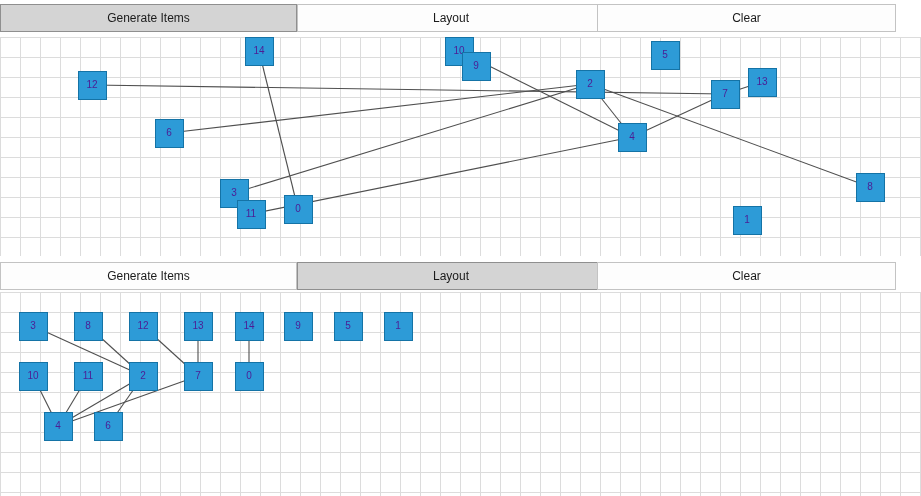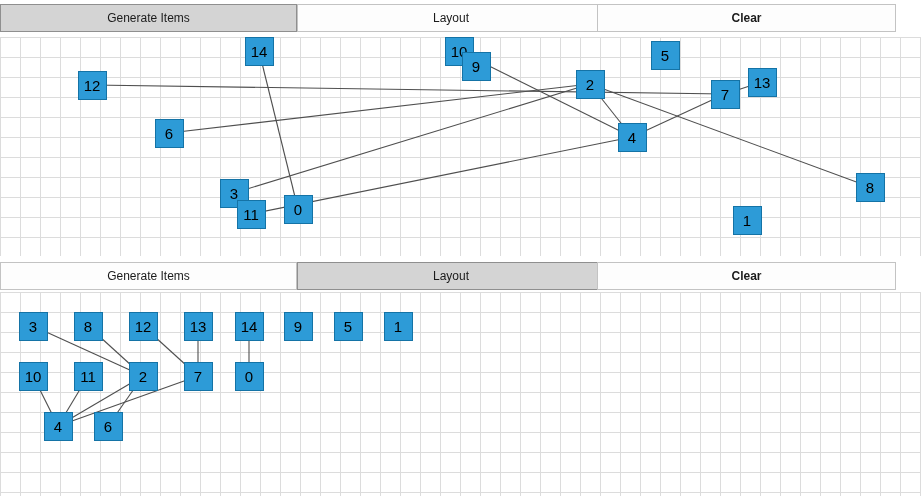--- a/index.html
+++ b/index.html
@@ -25,33 +25,33 @@
   }
   .edges{position:absolute;left:0;top:0;}
   .edges line{stroke:var(--edge);stroke-width:1.1;}
   .node{
     position:absolute;width:29px;height:29px;box-sizing:border-box;
     background:var(--node-fill);border:1px solid var(--node-border);
     display:flex;align-items:center;justify-content:center;
     cursor:default;
   }
   .node span{
-    color:#000000;font-size:15px;line-height:1;
+    color:#4c1d95;font-size:10px;line-height:1;
     font-family:"Liberation Sans",sans-serif;
   }
   
   #panel-0 .toolbar{top:0;height:37px;}
   #panel-0 .tb-btn{top:4px;}
   #panel-0 .canvas{top:37px;height:219px;}
   #panel-1 .toolbar{top:256px;height:36px;}
   #panel-1 .tb-btn{top:6px;}
   #panel-1 .canvas{top:292px;height:204px;}
   .tb-btn.b0{left:0;width:297px;}
   .tb-btn.b1{left:297px;width:308px;}
-  .tb-btn.b2{left:597px;width:299px;font-weight:bold;}
+  .tb-btn.b2{left:597px;width:299px;}
 </style>
 </head>
 <body>
 
 <div class="panel" id="panel-0">
   <div class="toolbar">
     <button class="tb-btn b0 active">Generate Items</button>
     <button class="tb-btn b1">Layout</button>
     <button class="tb-btn b2">Clear</button>
   </div>

